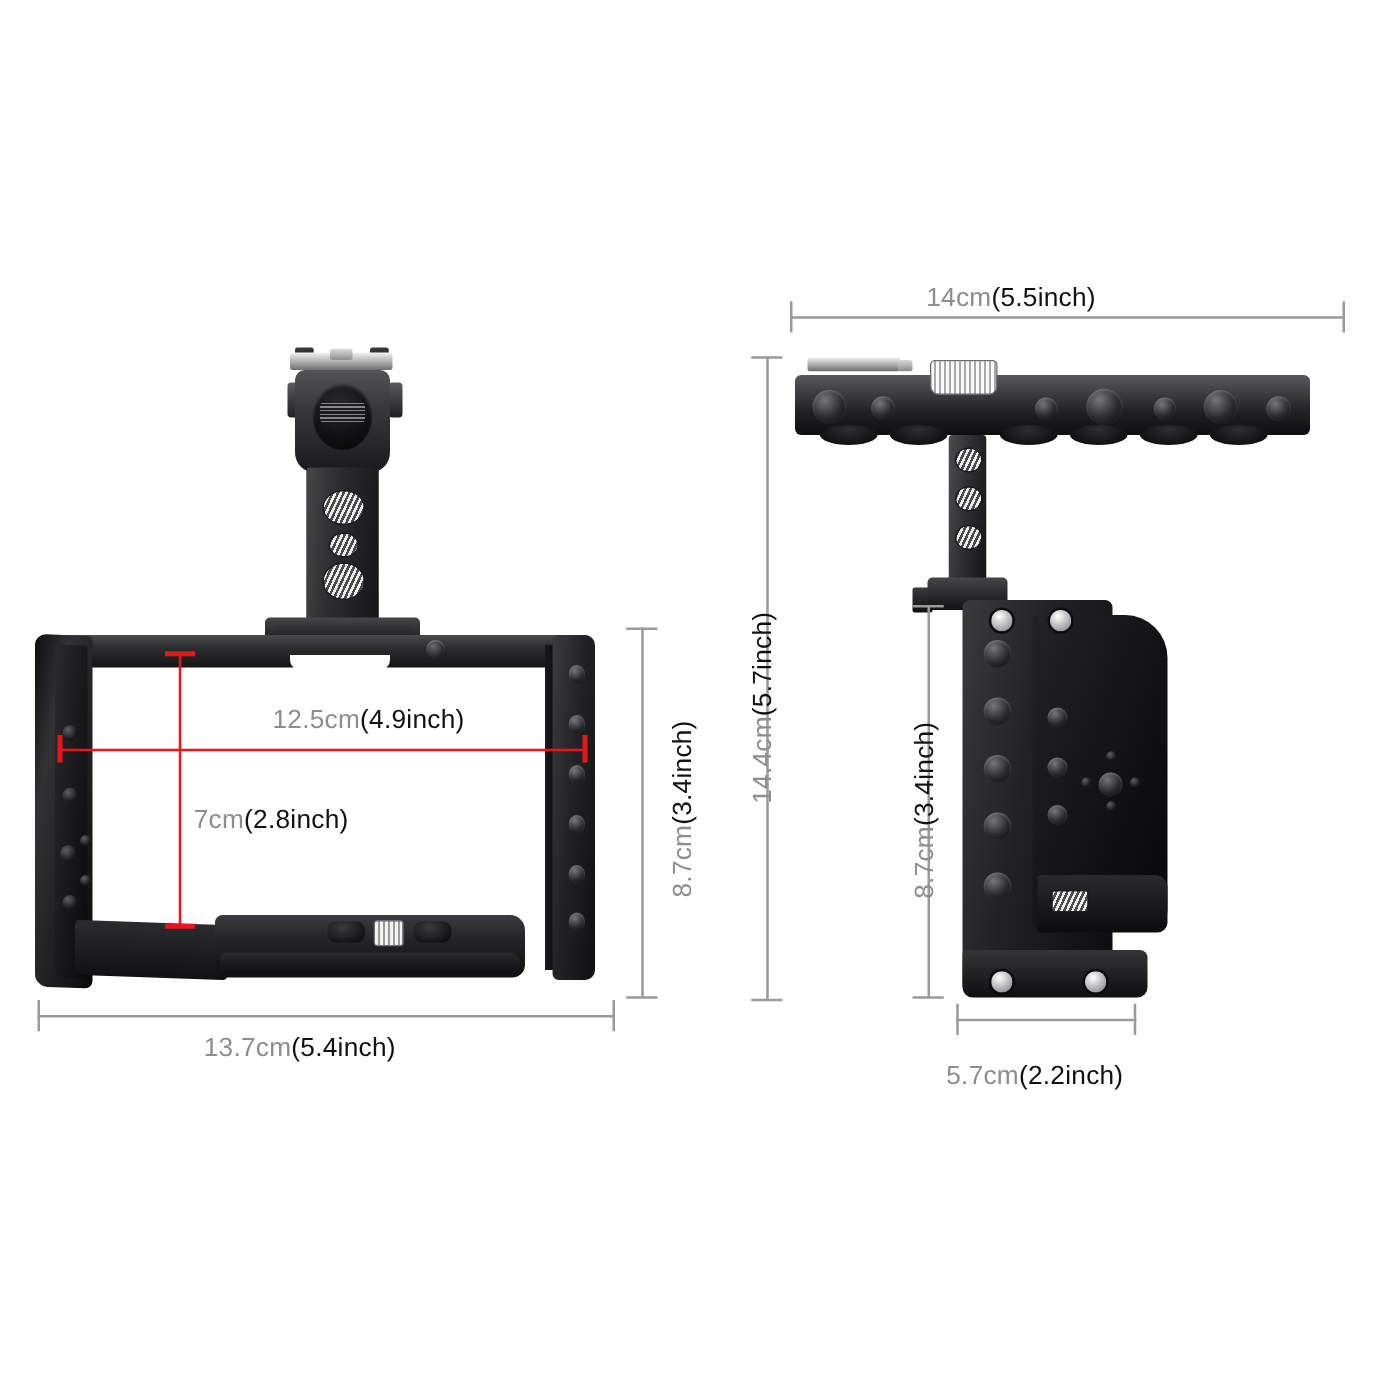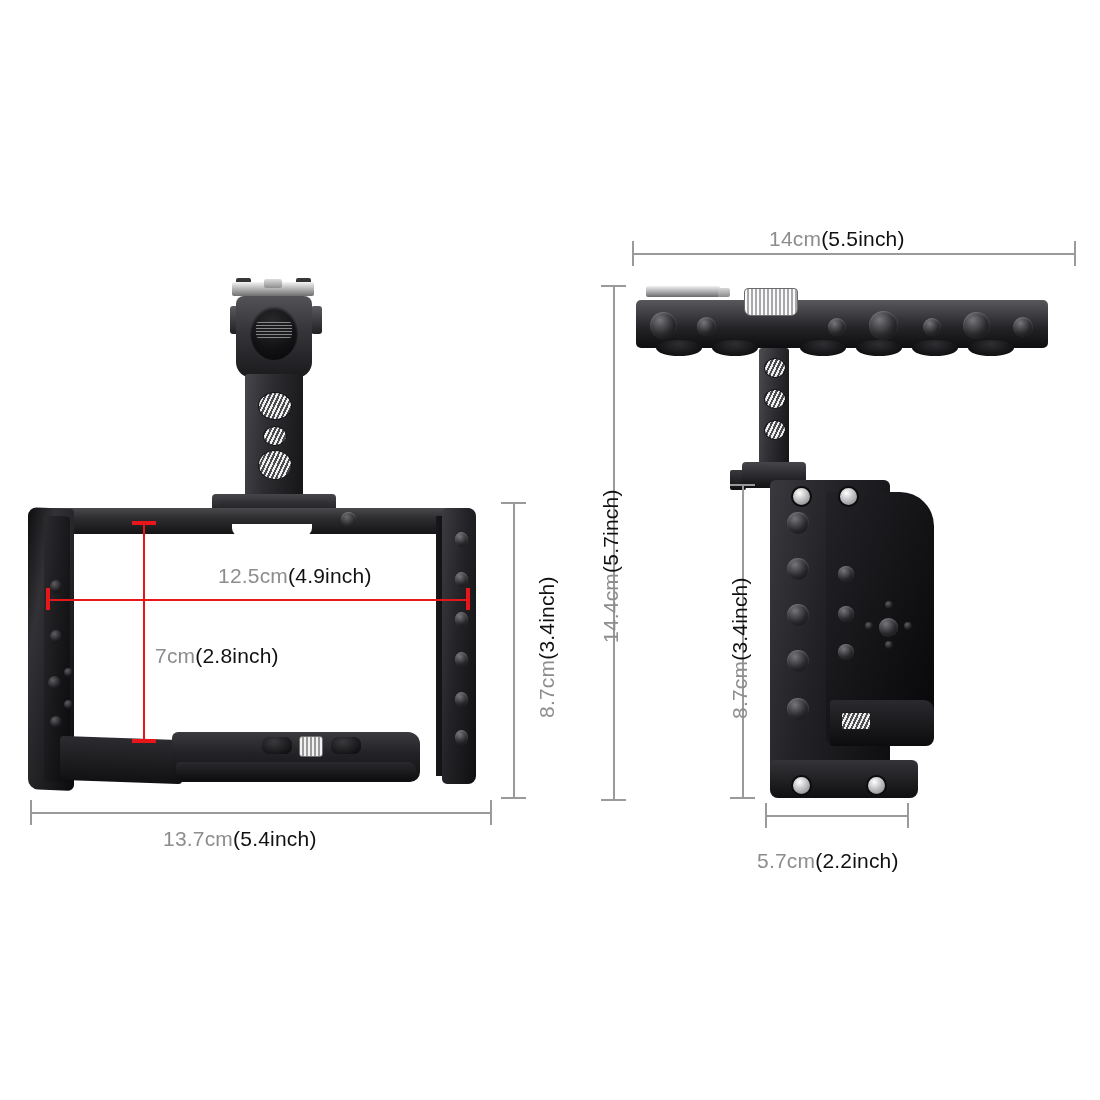--- a/index.html
+++ b/index.html
@@ -284,21 +284,21 @@
   <div class="hole" style="left:838px;top:644px;width:16px;height:16px"></div>
   <div class="hole" style="left:879px;top:618px;width:19px;height:19px"></div>
   <div class="hole-sm" style="left:885px;top:601px;width:8px;height:8px"></div>
   <div class="hole-sm" style="left:885px;top:641px;width:8px;height:8px"></div>
   <div class="hole-sm" style="left:865px;top:622px;width:8px;height:8px"></div>
   <div class="hole-sm" style="left:904px;top:622px;width:8px;height:8px"></div>
 
   <div class="gline-h" style="left:632px;top:253px;width:444px"></div>
   <div class="gcap-v" style="left:632px;top:241px;height:25px"></div>
   <div class="gcap-v" style="left:1074px;top:241px;height:25px"></div>
-  <div class="dim" style="left:769px;top:228px">
+  <div class="dim" style="left:741px;top:228px">
     <span class="cm">14cm</span><span>(5.5inch)</span>
   </div>
 
   <div class="gline-v" style="left:613px;top:285px;height:515px"></div>
   <div class="gcap-h" style="left:601px;top:285px;width:25px"></div>
   <div class="gcap-h" style="left:601px;top:799px;width:25px"></div>
   <div class="dim vert" style="left:600px;top:643px;transform:rotate(-90deg)">
     <span class="cm">14.4cm</span><span>(5.7inch)</span>
   </div>
 

